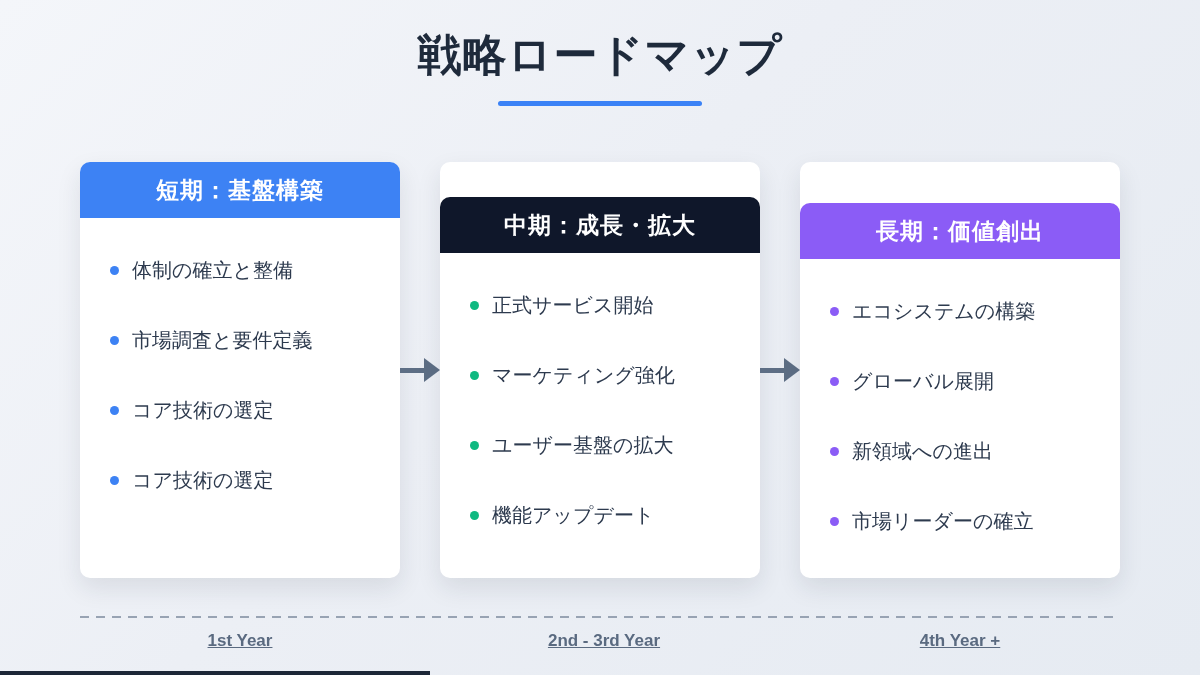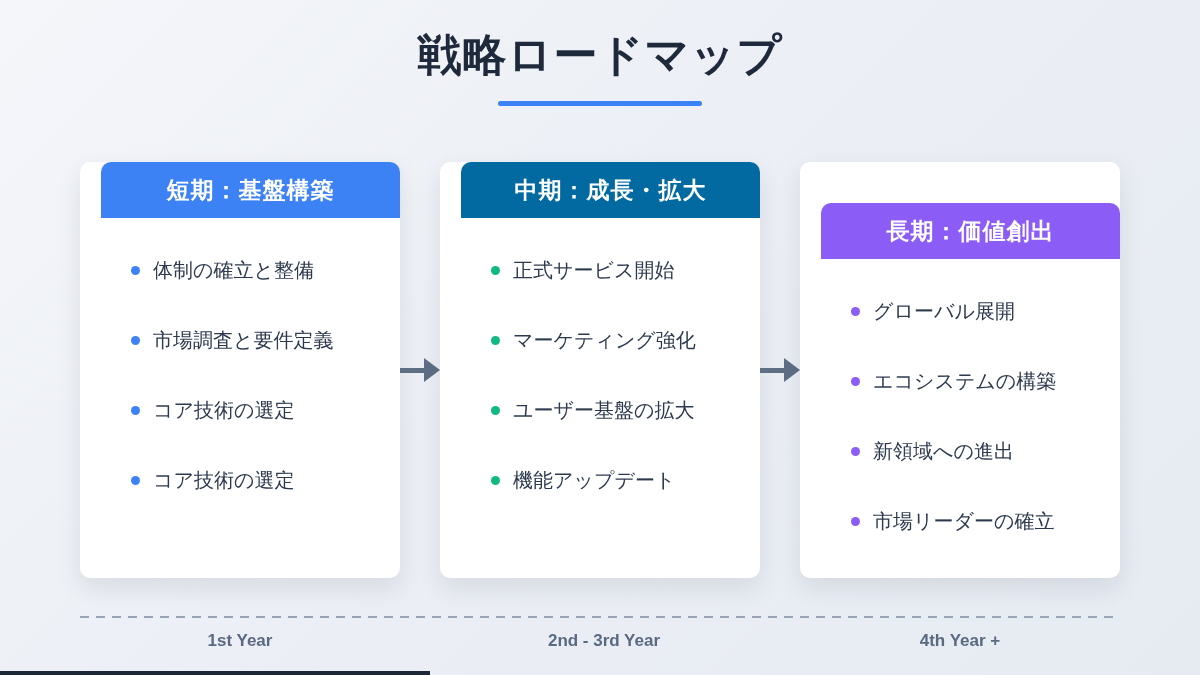--- a/index.html
+++ b/index.html
@@ -18,21 +18,20 @@
     color: #1e2a3b; letter-spacing: 1px;
   }
   .title-underline {
     position: absolute; top: 101px; left: 498px;
     width: 204px; height: 5px; border-radius: 3px;
   }
   .card {
     position: absolute; top: 162px; width: 320px; height: 416px;
     background: #ffffff; border-radius: 10px;
     box-shadow: 0 10px 24px rgba(30, 42, 59, 0.10);
-    padding-left: 21px;
   }
   .card.c0 { left: 80px; }
   .card.c1 { left: 440px; }
   .card.c2 { left: 800px; }
   .card-header {
     height: 56px; border-radius: 10px 10px 0 0;
     display: flex; align-items: center; justify-content: center;
     color: #ffffff; font-size: 23px; font-weight: 700; letter-spacing: 1px;
   }
   .items { margin: 0; padding: 17px 14px 0 30px; list-style: none; }
@@ -47,21 +46,21 @@
     position: absolute; left: 24px; top: 0; width: 0; height: 0;
     border-top: 12px solid transparent; border-bottom: 12px solid transparent;
     border-left: 16px solid #5d6e85;
   }
   .timeline-line {
     position: absolute; top: 616px; left: 80px; width: 1040px; height: 2px;
     background: repeating-linear-gradient(90deg, #98a3b3 0 9px, transparent 9px 16px);
   }
   .tl-label {
     position: absolute; top: 631px; width: 320px; text-align: center;
-    font-size: 17px; font-weight: 700; color: #5a6a80;
+    font-size: 17px; font-weight: 700; color: #5a6a80; text-decoration: underline;
   }
   .tl-label.tl0 { left: 80px; }
   .tl-label.tl1 { left: 444px; }
   .tl-label.tl2 { left: 800px; }
   .bottom-bar { position: absolute; left: 0; bottom: 0; width: 430px; height: 4px; }
 </style>
 </head>
 <body>
 
 <div class="canvas">
@@ -90,21 +89,21 @@
       </li>
     </ul>
   </div>
 
   <div class="arrow a0">
     <div class="shaft" style="background: rgb(93, 110, 133);"></div>
     <div class="head" style="border-left-color: rgb(93, 110, 133);"></div>
   </div>
 
   <div class="card c1">
-    <div class="card-header" style="background: #0369a1;">中期：成長・拡大</div>
+    <div class="card-header" style="background: #0f172a; margin-top: 35px;">中期：成長・拡大</div>
     <ul class="items">
       <li class="item">
         <span class="dot" style="background: rgb(16, 185, 129);"></span>
         <span class="item-label">正式サービス開始</span>
       </li>
       <li class="item">
         <span class="dot" style="background: rgb(16, 185, 129);"></span>
         <span class="item-label">マーケティング強化</span>
       </li>
       <li class="item">
@@ -121,25 +120,25 @@
   <div class="arrow a1">
     <div class="shaft" style="background: rgb(93, 110, 133);"></div>
     <div class="head" style="border-left-color: rgb(93, 110, 133);"></div>
   </div>
 
   <div class="card c2">
     <div class="card-header" style="background: rgb(139, 92, 246); margin-top: 41px;">長期：価値創出</div>
     <ul class="items">
       <li class="item">
         <span class="dot" style="background: rgb(139, 92, 246);"></span>
-        <span class="item-label">グローバル展開</span>
+        <span class="item-label">エコシステムの構築</span>
       </li>
       <li class="item">
         <span class="dot" style="background: rgb(139, 92, 246);"></span>
-        <span class="item-label">エコシステムの構築</span>
+        <span class="item-label">グローバル展開</span>
       </li>
       <li class="item">
         <span class="dot" style="background: rgb(139, 92, 246);"></span>
         <span class="item-label">新領域への進出</span>
       </li>
       <li class="item">
         <span class="dot" style="background: rgb(139, 92, 246);"></span>
         <span class="item-label">市場リーダーの確立</span>
       </li>
     </ul>

